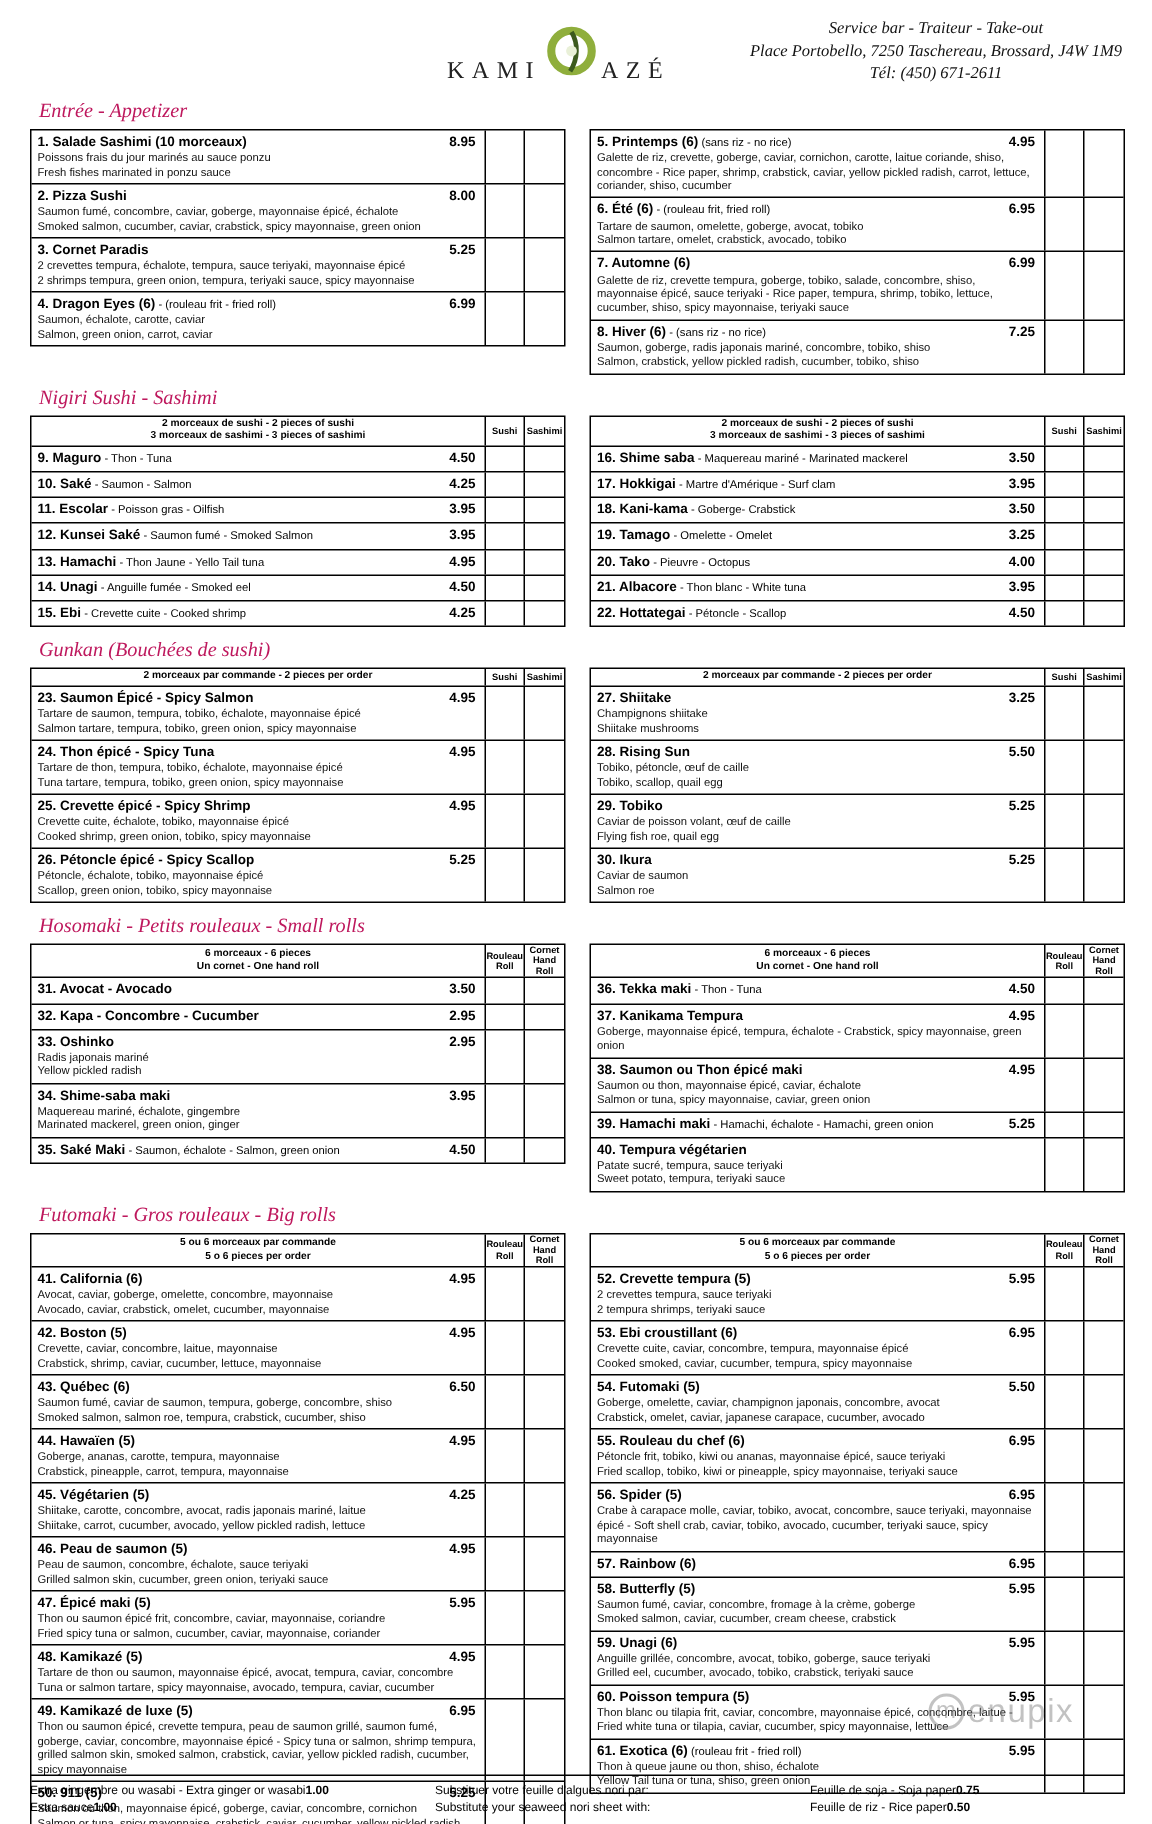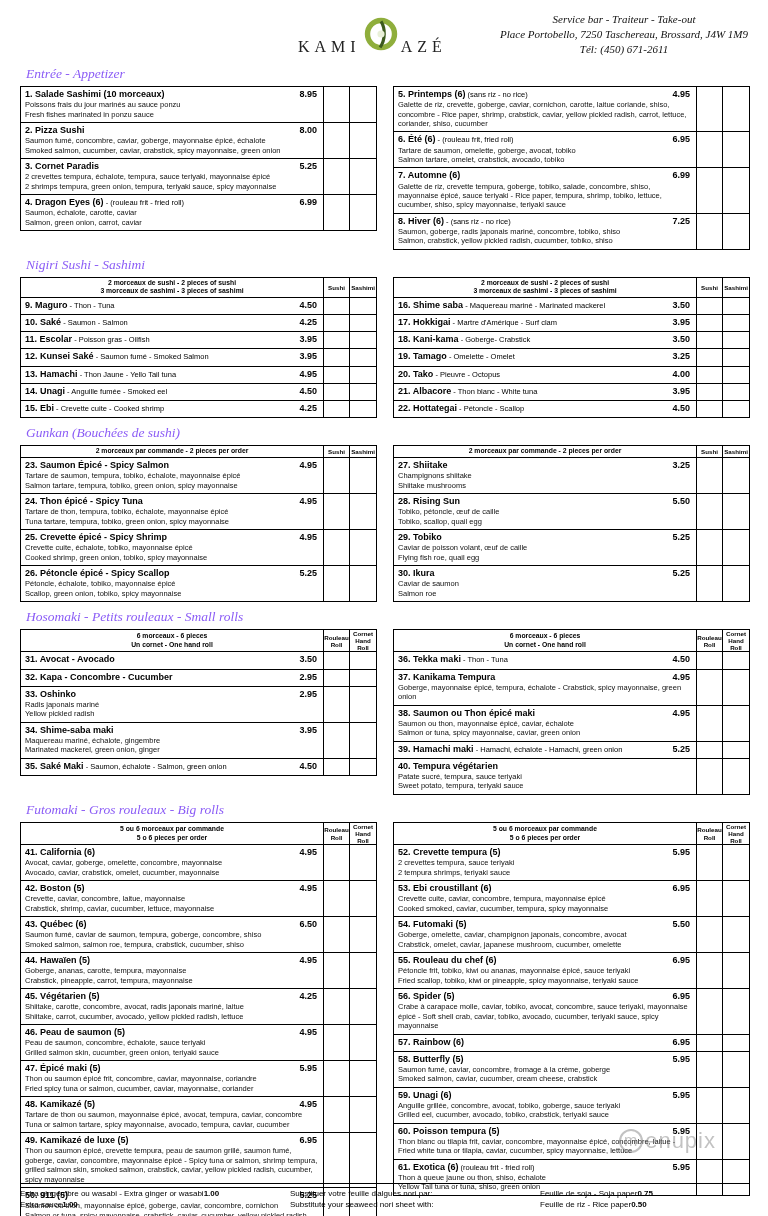--- a/index.html
+++ b/index.html
@@ -6,21 +6,21 @@
   html,body{background:#e8e8e8}
   body{font-family:"Liberation Sans",sans-serif;color:#000}
   .page{position:relative;width:768px;height:1216px;margin:0 auto;background:#fff;padding:8px 18px 4px 20px;overflow:hidden}
   
   .hdr{position:relative;height:52px}
   .logo{position:absolute;left:278px;top:8px;display:flex;align-items:flex-end;font-family:"Liberation Serif",serif;font-size:16px;letter-spacing:5px;color:#222}
   .logo svg{margin:0 2px}
   .service{position:absolute;right:2px;top:4px;text-align:center;font-family:"Liberation Serif",serif;font-style:italic;font-size:11px;line-height:1.35;color:#111}
   
   .section{margin-bottom:7px}
-  .section-title{font-family:"Liberation Serif",serif;font-style:italic;font-size:13.5px;margin:6px 0 4px 6px;color:#8b5cf6}
+  .section-title{font-family:"Liberation Serif",serif;font-style:italic;font-size:13.5px;margin:6px 0 4px 6px;color:#be185d}
   .cols{display:grid;grid-template-columns:1fr 1fr;gap:0 16px;align-items:start}
   .table{border:1px solid #000;background:#fff}
   .row{display:flex;align-items:stretch}
   .row + .row{border-top:1px solid #000}
   .main{flex:1;min-width:0;padding:2px 4px 3px 4px;border-right:1px solid #000}
   .ncol{width:26px;border-right:1px solid #000}
   .ncol:last-child{border-right:none}
   .nameline{position:relative;font-size:9px;font-weight:bold;line-height:1.25;padding-right:36px}
   .num{font-weight:bold}
   .sf{font-weight:normal;font-size:7.5px}
@@ -631,21 +631,21 @@
                 <div class="desc">Crevette cuite, caviar, concombre, tempura, mayonnaise épicé</div>
                 <div class="desc">Cooked smoked, caviar, cucumber, tempura, spicy mayonnaise</div>
               </div>
               <div class="ncol"></div>
               <div class="ncol"></div>
             </div>
             <div class="row">
               <div class="main">
                 <div class="nameline"><span class="num">54. </span><span class="nm">Futomaki (5)</span><span class="price">5.50</span></div>
                 <div class="desc">Goberge, omelette, caviar, champignon japonais, concombre, avocat</div>
-                <div class="desc">Crabstick, omelet, caviar, japanese mushroom, cucumber, omelette</div>
+                <div class="desc">Crabstick, omelet, caviar, japanese carapace, cucumber, avocado</div>
               </div>
               <div class="ncol"></div>
               <div class="ncol"></div>
             </div>
             <div class="row">
               <div class="main">
                 <div class="nameline"><span class="num">55. </span><span class="nm">Rouleau du chef (6)</span><span class="price">6.95</span></div>
                 <div class="desc">Pétoncle frit, tobiko, kiwi ou ananas, mayonnaise épicé, sauce teriyaki</div>
                 <div class="desc">Fried scallop, tobiko, kiwi or pineapple, spicy mayonnaise, teriyaki sauce</div>
               </div>

